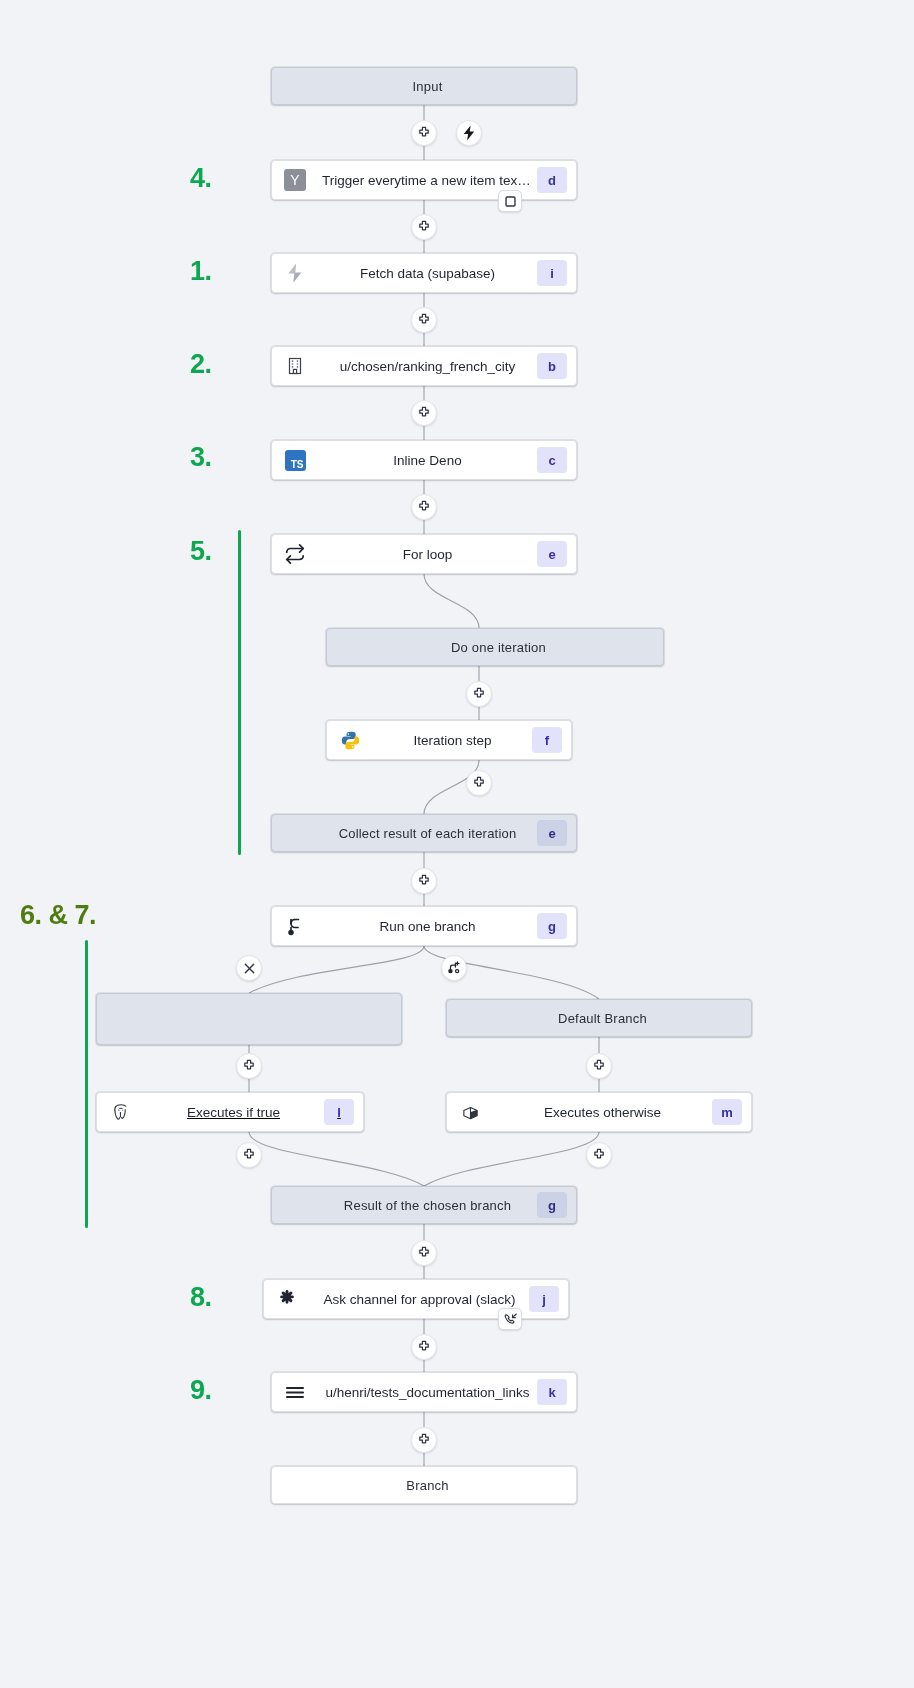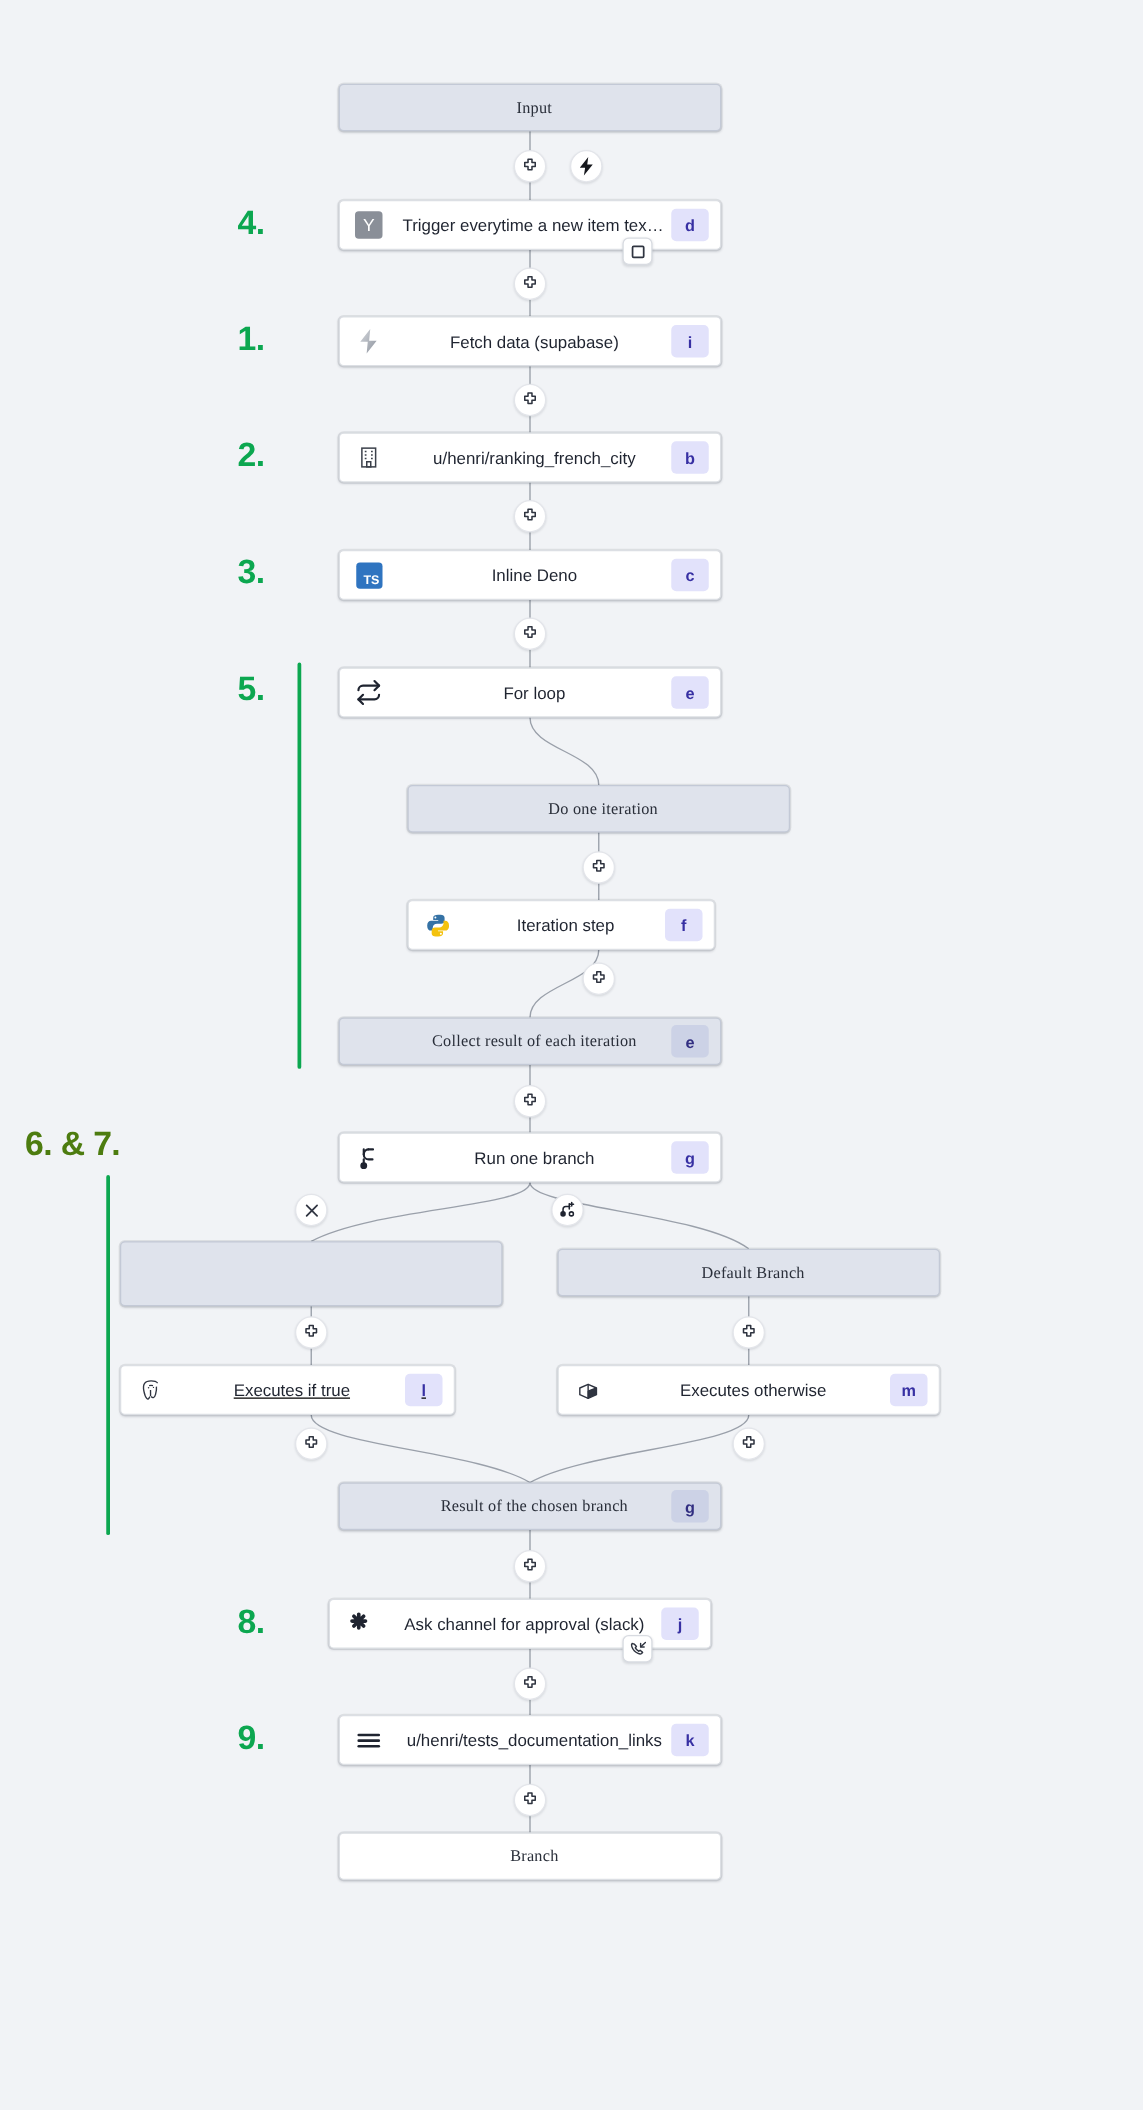--- a/index.html
+++ b/index.html
@@ -43,21 +43,21 @@
     flex: 1 1 auto;
     text-align: center;
     font-size: 13.5px;
     color: #1f2430;
     white-space: nowrap;
     overflow: hidden;
     text-overflow: ellipsis;
     padding: 0 4px;
   }
   .node-label.mono {
-    font-family: Liberation Serif, serif;
+    font-family: Liberation Sans, sans-serif;
     font-size: 13px;
     letter-spacing: .2px;
     color: #2a2f3a;
   }
   .node-label.two-line {
     line-height: 1.35;
     white-space: normal;
   }
   .node-badge {
     flex: 0 0 auto;
@@ -218,21 +218,21 @@
               <line x1="6.8" y1="5.2" x2="8.2" y2="5.2"></line>
               <line x1="11.8" y1="5.2" x2="13.2" y2="5.2"></line>
               <line x1="6.8" y1="8" x2="8.2" y2="8"></line>
               <line x1="11.8" y1="8" x2="13.2" y2="8"></line>
               <line x1="6.8" y1="10.8" x2="8.2" y2="10.8"></line>
               <line x1="11.8" y1="10.8" x2="13.2" y2="10.8"></line>
               <rect x="8.4" y="13.4" width="3.2" height="4.1"></rect>
             </svg>
           </span>
         </div>
-        <div class="node-label">u/henri/ranking_french_city</div>
+        <div class="node-label">u/chosen/ranking_french_city</div>
         <div class="node-badge">b</div>
       </div>
       <div class="node white" style="left: 271px; top: 440px; width: 306px; height: 40px;">
         <div class="node-icon">
           <span style="display: flex; align-items: center; justify-content: center;">
             <span class="ic-ts">TS</span>
           </span>
         </div>
         <div class="node-label">Inline Deno</div>
         <div class="node-badge">c</div>
@@ -244,21 +244,21 @@
               <polyline points="17 2 21 6 17 10"></polyline>
               <path d="M21 6H7a4 4 0 0 0-4 4"></path>
               <polyline points="7 22 3 18 7 14"></polyline>
               <path d="M3 18h14a4 4 0 0 0 4-4"></path>
             </svg>
           </span>
         </div>
         <div class="node-label">For loop</div>
         <div class="node-badge">e</div>
       </div>
-      <div class="node grey" style="left: 326px; top: 628px; width: 306px; height: 38px;">
+      <div class="node grey" style="left: 326px; top: 628px; width: 338px; height: 38px;">
         <div class="node-icon"></div>
         <div class="node-label mono">Do one iteration</div>
         <div class="node-badge bare" style="background: transparent; min-width: 30px;"></div>
       </div>
       <div class="node white" style="left: 326px; top: 720px; width: 246px; height: 40px;">
         <div class="node-icon">
           <span style="display: flex; align-items: center; justify-content: center;">
             <svg width="21" height="21" viewBox="0 0 24 24">
               <path d="M11.9 2c-2.6 0-4.4.8-4.4 2.7v2.1h4.6v.7H5.6C3.6 7.5 2 8.8 2 12s1.5 4.5 3.5 4.5h1.6v-2.6c0-2.1 1.8-3.6 3.9-3.6h3.9c1.7 0 3-1.4 3-3.1V4.7C17.9 3 16.3 2 14.3 2h-2.4zM9.5 3.6a.9.9 0 1 1 0 1.8.9.9 0 0 1 0-1.8z" fill="#3572A5"></path>
               <path d="M12.1 22c2.6 0 4.4-.8 4.4-2.7v-2.1h-4.6v-.7h6.5c2 0 3.6-1.3 3.6-4.5s-1.5-4.5-3.5-4.5h-1.6v2.6c0 2.1-1.8 3.6-3.9 3.6H9.1c-1.7 0-3 1.4-3 3.1v2.5C6.1 21 7.7 22 9.7 22h2.4zm2.4-1.6a.9.9 0 1 1 0-1.8.9.9 0 0 1 0 1.8z" fill="#F4C20D"></path>

